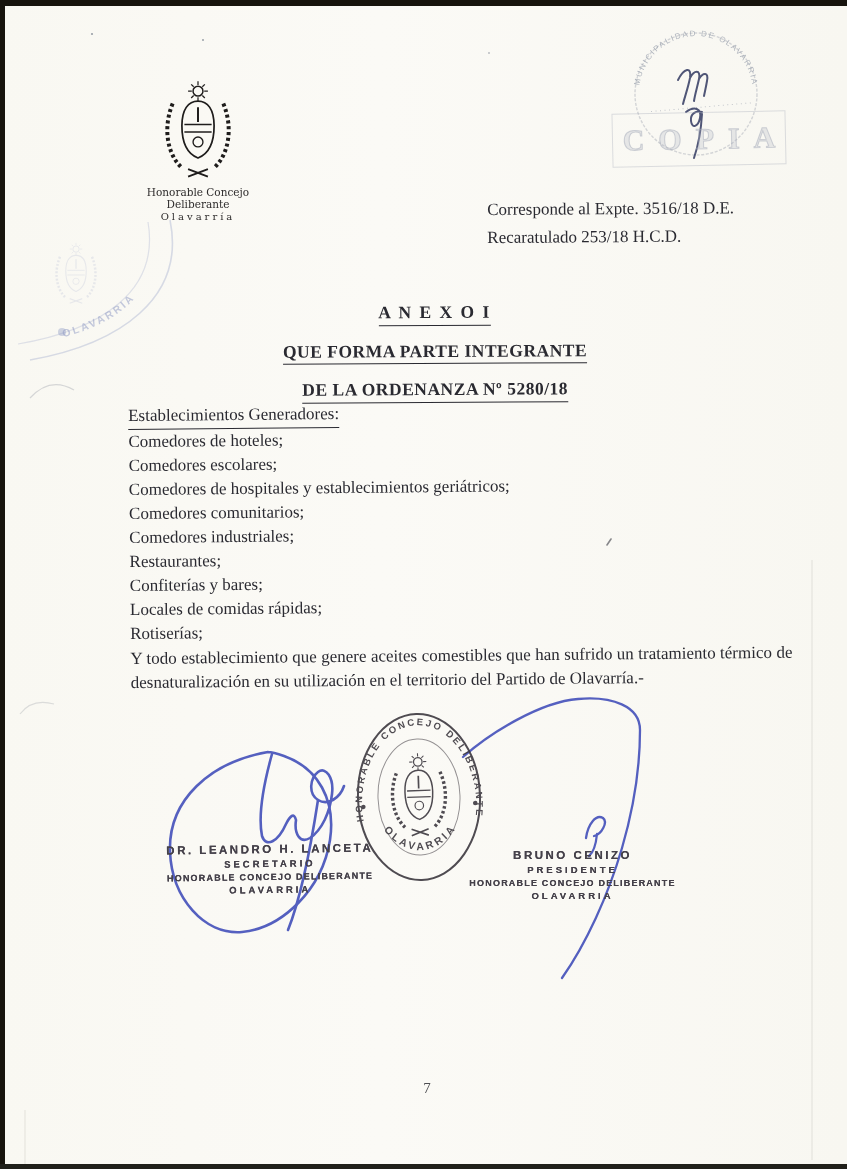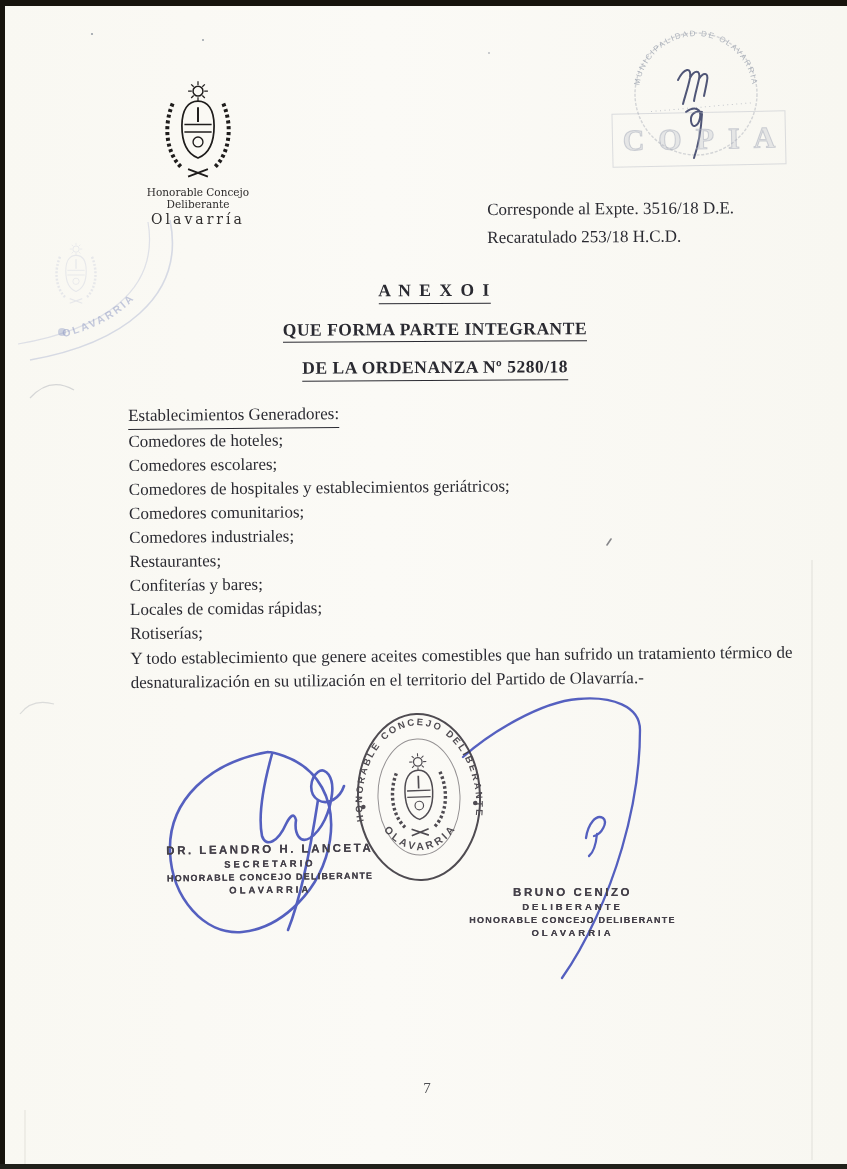--- a/index.html
+++ b/index.html
@@ -12,50 +12,50 @@
   .edge{position:absolute;background:#17140d;}
   .edge-top{left:0;top:0;width:847px;height:6px;}
   .edge-left{left:0;top:0;width:5px;height:1169px;}
   .edge-bottom{left:0;top:1164px;width:847px;height:5px;background:#20201a;}
 
   
   .header-logo{position:absolute;left:128px;top:80px;width:140px;text-align:center;}
   .header-logo .arms{width:100px;height:104px;color:#1f1d1c;display:block;margin:0 auto;}
   .logo-caption{margin-top:2px;font-family:"DejaVu Serif",serif;color:#2e2c2c;}
   .logo-caption .l1{font-size:10.5px;}
-  .logo-caption .l2{font-size:14px;letter-spacing:3px;margin-top:1px;}
+  .logo-caption .l2{font-size:10px;letter-spacing:3px;margin-top:1px;}
 
   
   .ref{position:absolute;left:487px;top:196px;font-size:17px;line-height:28px;
        transform:rotate(-0.4deg);transform-origin:0 0;}
 
   
   .titles{position:absolute;left:30px;top:280px;width:810px;text-align:center;
           transform:rotate(-0.3deg);}
   .titles .t{margin-bottom:15px;}
   .titles .t span{display:inline-block;font-weight:bold;font-size:17.5px;
           letter-spacing:.5px;border-bottom:1.6px solid #2a2a31;padding-bottom:1.5px;}
-  .titles .t.anexo span{letter-spacing:2px;}
+  .titles .t.anexo span{letter-spacing:2px;margin-top:22px;}
 
   
   .bodytext{position:absolute;left:128px;top:404px;width:662px;font-size:17px;
           line-height:24px;transform:rotate(-0.55deg);transform-origin:0 0;}
   .bodytext .list-heading span{display:inline-block;border-bottom:1.2px solid #2a2a31;
           padding-bottom:.5px;}
   .bodytext .closing{margin:1px 0 0 0;text-align:justify;}
 
   
   .stampblock{position:absolute;text-align:center;font-family:"Liberation Sans",sans-serif;
           font-weight:bold;color:#45414a;text-shadow:0 0 .5px #45414a;}
   .stampblock .n{font-size:11.5px;letter-spacing:2.5px;}
   .stampblock .r{font-size:9.5px;letter-spacing:3px;margin-top:3px;}
   .stampblock .o{font-size:9px;letter-spacing:1.2px;margin-top:2.5px;}
   .stampblock .c{font-size:9.5px;letter-spacing:3px;margin-top:2px;}
   .sb-left{left:150px;top:843px;width:240px;transform:rotate(-0.8deg);}
-  .sb-right{left:455px;top:886px;width:235px;text-align:center;}
+  .sb-right{left:455px;top:849px;width:235px;text-align:center;}
 
   
   .oval-stamp{position:absolute;left:354px;top:710px;width:130px;height:174px;
           color:#38343b;opacity:.88;transform:rotate(-2deg);}
   .oval-stamp text{font-family:"Liberation Sans",sans-serif;font-weight:bold;}
 
   
   .round-stamp{position:absolute;left:628px;top:28px;width:136px;height:136px;}
   .round-stamp text{font-family:"Liberation Sans",sans-serif;}
 
@@ -214,21 +214,21 @@
 
   <div class="stampblock sb-left">
     <div class="n">DR. LEANDRO H. LANCETA</div>
     <div class="r">SECRETARIO</div>
     <div class="o">HONORABLE CONCEJO DELIBERANTE</div>
     <div class="c">OLAVARRIA</div>
   </div>
 
   <div class="stampblock sb-right">
     <div class="n">BRUNO CENIZO</div>
-    <div class="r">DELIBERANTE</div>
+    <div class="r">PRESIDENTE</div>
     <div class="o">HONORABLE CONCEJO DELIBERANTE</div>
     <div class="c">OLAVARRIA</div>
   </div>
 
   <svg class="artifacts" width="847" height="1169" viewBox="0 0 847 1169">
     <path d="M 30,398 Q 50,376 74,390" fill="none" stroke="#c6c8ca" stroke-width="1.2" opacity=".7"></path>
     <path d="M 20,714 Q 32,698 54,704" fill="none" stroke="#c6c8ca" stroke-width="1.2" opacity=".6"></path>
     <path d="M 607,545 l 4,-6" stroke="#6b6b70" stroke-width="1.6" opacity=".8" stroke-linecap="round"></path>
     <circle cx="92" cy="34" r="1.1" fill="#9aa0a8"></circle>
     <circle cx="203" cy="40" r="1" fill="#9aa0a8"></circle>

